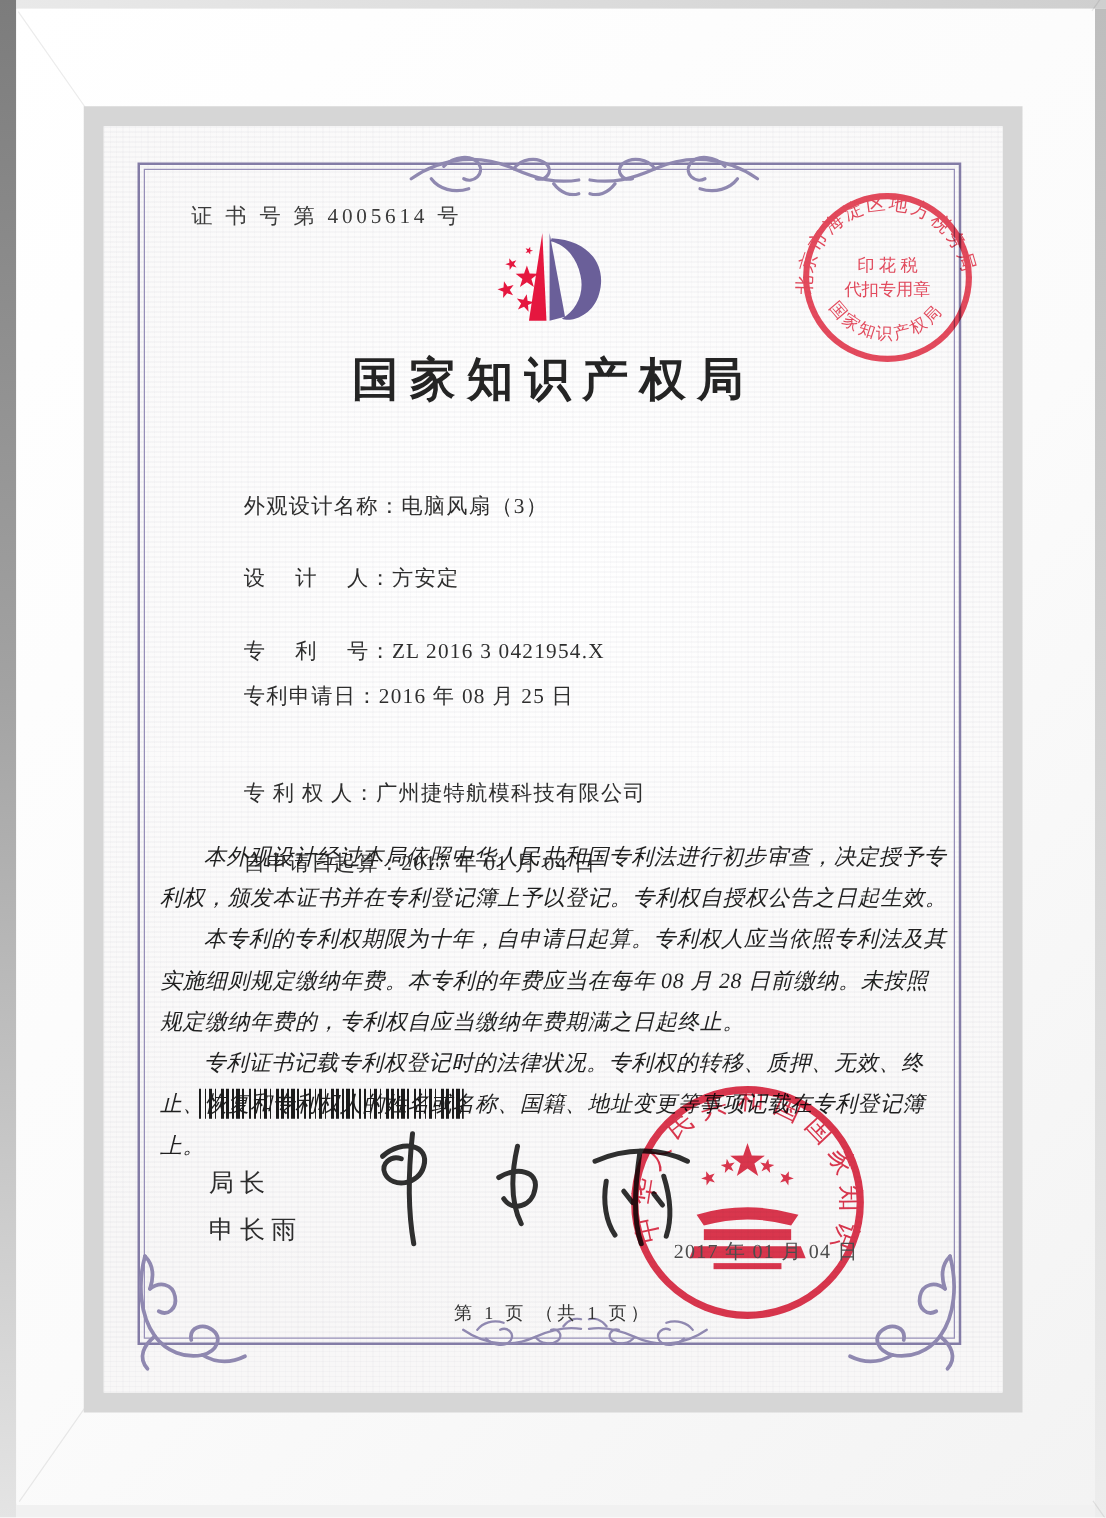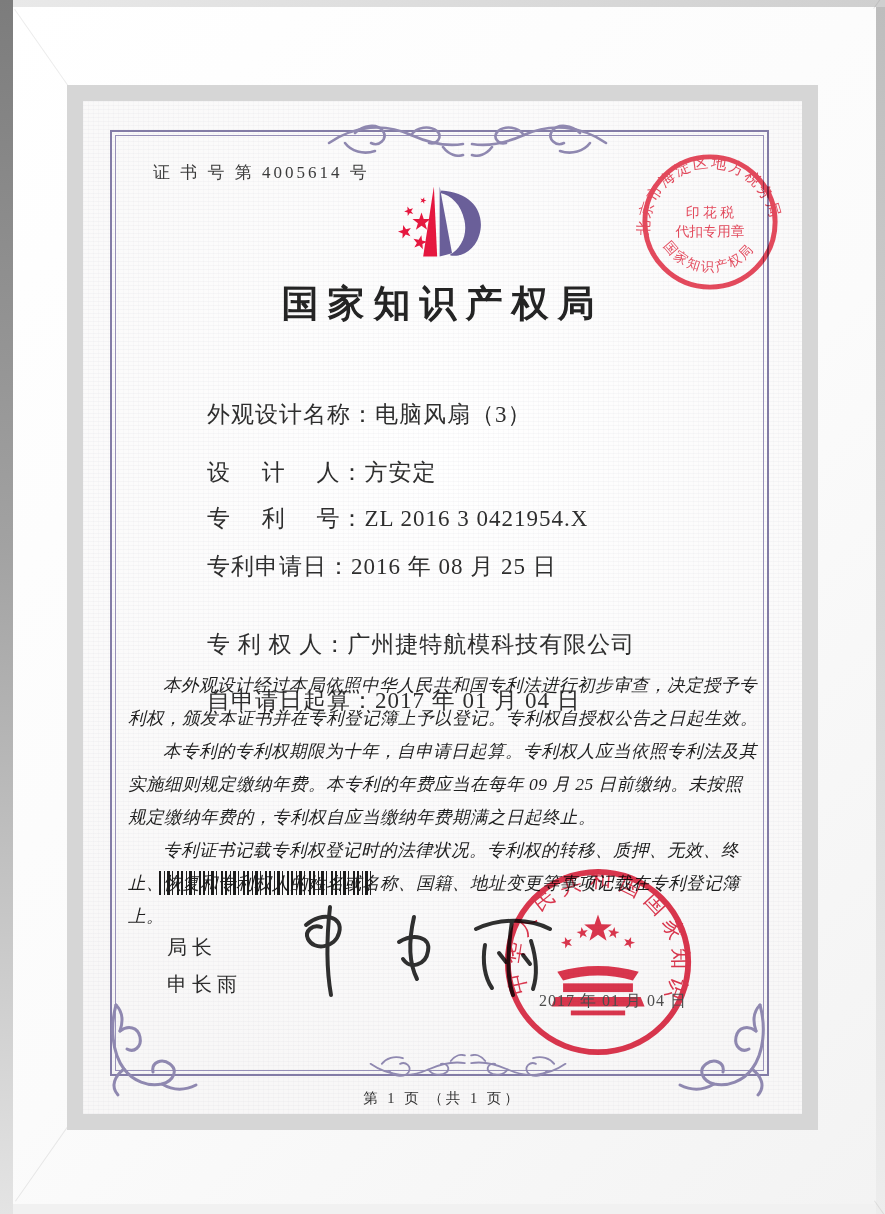--- a/index.html
+++ b/index.html
@@ -39,39 +39,39 @@
   .orn svg{display:block;width:100%;height:100%;}
   .orn-top-center{left:242px;top:2px;width:285px;height:54px;}
   .orn-bottom-center{left:275px;top:953px;width:220px;height:38px;transform:scaleY(-1);}
   .orn-bl{left:16px;top:896px;width:102px;height:104px;}
   .orn-br{left:592px;top:896px;width:102px;height:104px;transform:scaleX(-1);}
   
   .cert-no{position:absolute;left:70px;top:60px;font-size:17px;letter-spacing:3px;color:#3b3b3b;z-index:2;}
   .logo{position:absolute;left:289px;top:83px;width:132px;height:102px;z-index:2;}
   .title{position:absolute;left:0;right:0;top:178px;text-align:center;
     font-size:37px;font-weight:600;letter-spacing:9px;color:#242424;z-index:2;}
-  .field{position:absolute;left:70px;font-size:23px;color:#2e2e2e;letter-spacing:1px;z-index:2;white-space:pre;}
+  .field{position:absolute;left:70px;font-size:17px;color:#2e2e2e;letter-spacing:1px;z-index:2;white-space:pre;}
   .paras{position:absolute;left:45px;top:568px;width:630px;z-index:2;}
   .paras p{margin:0;text-indent:2em;font-size:17.5px;line-height:33px;color:#1f1f1f;
     font-style:italic;letter-spacing:0.5px;}
   .barcode{position:absolute;left:76px;top:770px;width:212px;height:24px;z-index:2;
     background:repeating-linear-gradient(90deg,
       #1c1c1c 0 2px,transparent 2px 5px,#1c1c1c 5px 6px,transparent 6px 8px,
       #1c1c1c 8px 11px,transparent 11px 13px,#1c1c1c 13px 14px,transparent 14px 18px,
       #1c1c1c 18px 20px,transparent 20px 22px);}
   .director{position:absolute;left:84px;top:828px;z-index:2;}
   .director div{font-size:20px;letter-spacing:5px;color:#2d2d2d;line-height:37px;font-family:"Liberation Sans",sans-serif;}
   .signature{position:absolute;left:185px;top:788px;width:300px;height:118px;z-index:2;}
   .seal-main{position:absolute;left:418px;top:764px;width:194px;height:194px;z-index:3;
     opacity:0.93;mix-blend-mode:multiply;}
   .seal-tax{position:absolute;left:553px;top:47px;width:148px;height:148px;z-index:3;
     opacity:0.92;mix-blend-mode:multiply;}
   .seal-date{position:absolute;left:440px;top:890px;width:180px;text-align:center;z-index:4;
     font-size:16px;letter-spacing:1px;color:#4c4c4c;}
-  .footer-page{position:absolute;left:0;right:0;top:988px;text-align:center;z-index:2;
+  .footer-page{position:absolute;left:0;right:0;top:940px;text-align:center;z-index:2;
     font-size:14.5px;letter-spacing:3px;color:#333;}
   svg text{font-family:"Liberation Serif","DejaVu Serif",serif;}
 </style>
 </head>
 <body>
 
 <svg width="0" height="0" style="position:absolute" aria-hidden="true">
   <defs>
     <polygon id="star5" points="0,-10 2.35,-3.24 9.51,-3.09 3.8,1.24 5.88,8.09 0,4 -5.88,8.09 -3.8,1.24 -9.51,-3.09 -2.35,-3.24"></polygon>
     <g id="flourish-corner" fill="none" stroke="currentColor" stroke-width="3" stroke-linecap="round">
@@ -172,36 +172,36 @@
           <text x="75" y="89" font-size="14" fill="#e63b50" text-anchor="middle">代扣专用章</text>
         </svg>
       </div>
 
       <div class="field" style="top:272px">
         <span>外观设计名称</span><span>：</span><span>电脑风扇（3）</span>
       </div>
       <div class="field" style="top:330px">
         <span>设　 计　 人</span><span>：</span><span>方安定</span>
       </div>
-      <div class="field" style="top:376px">
+      <div class="field" style="top:388px">
         <span>专　 利　 号</span><span>：</span><span>ZL 2016 3 0421954.X</span>
       </div>
       <div class="field" style="top:424px">
         <span>专利申请日</span><span>：</span><span>2016 年 08 月 25 日</span>
       </div>
       <div class="field" style="top:502px">
         <span>专 利 权 人</span><span>：</span><span>广州捷特航模科技有限公司</span>
       </div>
       <div class="field" style="top:558px">
         <span>自申请日起算</span><span>：</span><span>2017 年 01 月 04 日</span>
       </div>
 
       <div class="paras">
         <p>本外观设计经过本局依照中华人民共和国专利法进行初步审查，决定授予专利权，颁发本证书并在专利登记簿上予以登记。专利权自授权公告之日起生效。</p>
-        <p>本专利的专利权期限为十年，自申请日起算。专利权人应当依照专利法及其实施细则规定缴纳年费。本专利的年费应当在每年 09 月 25 日前缴纳。未按照规定缴纳年费的，专利权自应当缴纳年费期满之日起终止。</p>
+        <p>本专利的专利权期限为十年，自申请日起算。专利权人应当依照专利法及其实施细则规定缴纳年费。本专利的年费应当在每年 08 月 28 日前缴纳。未按照规定缴纳年费的，专利权自应当缴纳年费期满之日起终止。</p>
         <p>专利证书记载专利权登记时的法律状况。专利权的转移、质押、无效、终止、恢复和专利权人的姓名或名称、国籍、地址变更等事项记载在专利登记簿上。</p>
       </div>
 
       <div class="barcode"></div>
 
       <div class="director">
         <div>局长</div>
         <div>申长雨</div>
       </div>
 

